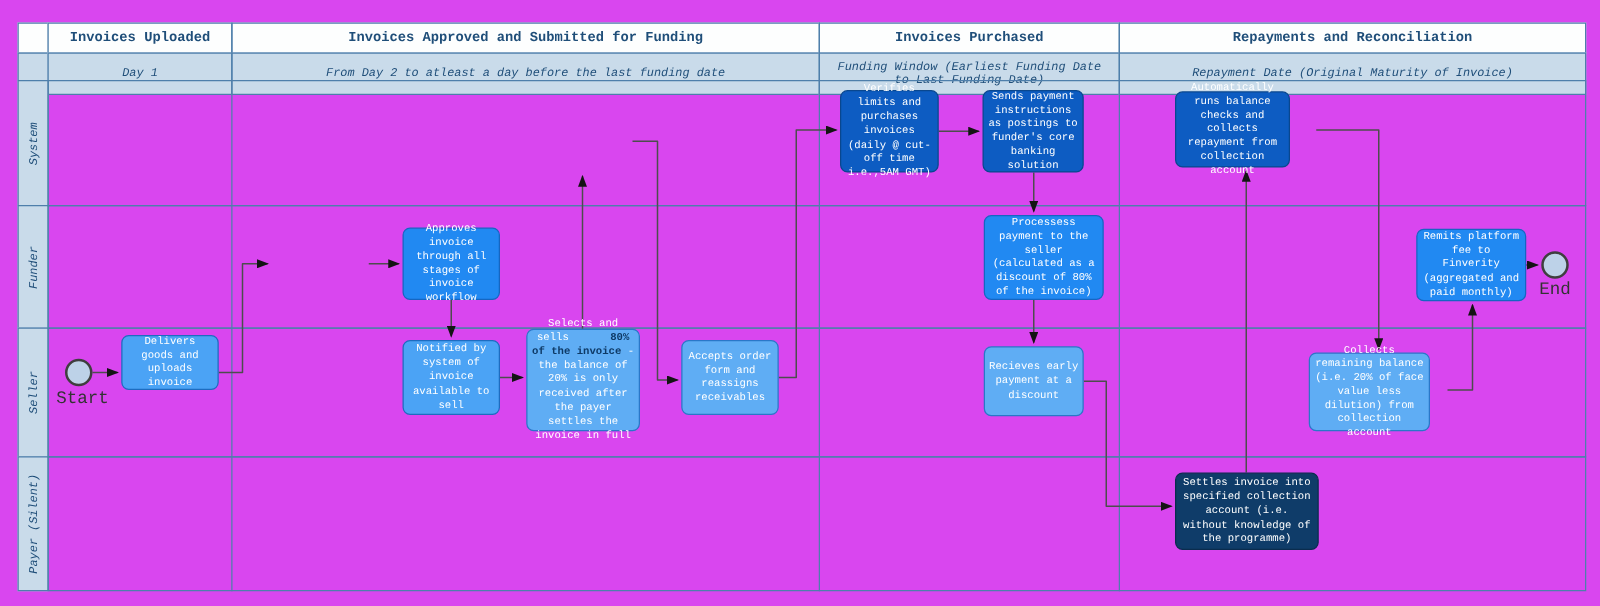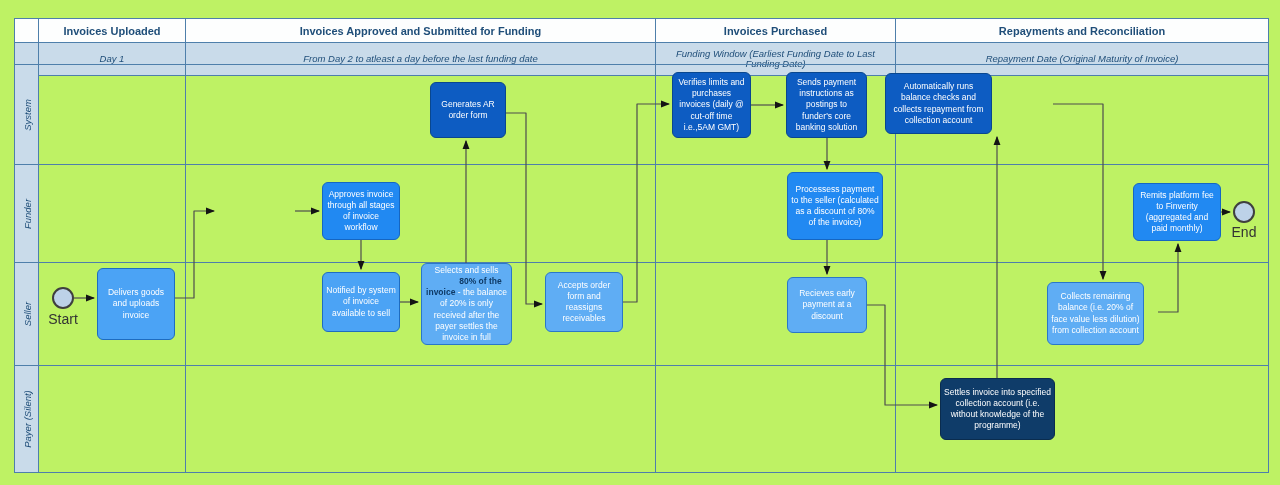--- a/index.html
+++ b/index.html
@@ -1,18 +1,18 @@
 <!DOCTYPE html>
 <html><head>
 <meta charset="utf-8">
 <style>
   html,body { margin:0; padding:0; background:#ffffff; }
   #canvas {
     position:relative; width:1280px; height:485px; overflow:hidden;
-    font-family:Liberation Sans, sans-serif; background:#bef264;
+    font-family:Liberation Mono, monospace; background:#d946ef;
   }
   .cell { position:absolute; box-sizing:border-box; border:1px solid #4e7fab; }
   .phase-title {
     top:18px; height:25px; background:#fdfefe; color:#1f4e79;
     font-weight:bold; font-size:11px; display:flex; align-items:center; justify-content:center;
     text-align:center;
   }
   .phase-sub {
     top:42px; height:23px; background:#c9dbea; color:#1f4e79;
     font-style:italic; font-size:9.5px; line-height:1.1;
@@ -112,30 +112,29 @@
       <path d="M1158 312 L1178 312 L1178 244" marker-end="url(#arw)"></path>
       <path d="M1221 212 L1230 212" marker-end="url(#arw)"></path>
     </g>
   </svg>
 
   <div class="event" style="left:52px;top:287px"></div>
   <div class="event-label" style="left:45px;top:311px">Start</div>
   <div class="event" style="left:1233px;top:201px"></div>
   <div class="event-label" style="left:1226px;top:224px">End</div>
 
-  <div class="box n-medium" style="left:97px;top:268px;width:78px;height:72px">Delivers goods and uploads invoice</div>
+  <div class="box n-medium" style="left:97px;top:268px;width:78px;height:44px">Delivers goods and uploads invoice</div>
   <div class="box n-bright" style="left:322px;top:182px;width:78px;height:58px">Approves invoice through all stages of invoice workflow</div>
   <div class="box n-medium" style="left:322px;top:272px;width:78px;height:60px">Notified by system of invoice available to sell</div>
   <div class="box n-light" style="left:421px;top:263px;width:91px;height:82px">
       <span><span>Selects and sells </span><span class="bold-navy">80% of the invoice</span><span> - the balance of 20% is only received after the payer settles the invoice in full</span></span>
     </div>
-  <div class="box n-dark" style="left:430px;top:82px;width:76px;height:56px">Generates AR order form</div>
   <div class="box n-light" style="left:545px;top:272px;width:78px;height:60px">Accepts order form and reassigns receivables</div>
   <div class="box n-dark" style="left:672px;top:72px;width:79px;height:66px">Verifies limits and purchases invoices (daily @ cut-off time i.e.,5AM GMT)</div>
   <div class="box n-dark" style="left:786px;top:72px;width:81px;height:66px">Sends payment instructions as postings to funder's core banking solution</div>
   <div class="box n-bright" style="left:787px;top:172px;width:96px;height:68px">Processess payment to the seller (calculated as a discount of 80% of the invoice)</div>
   <div class="box n-light" style="left:787px;top:277px;width:80px;height:56px">Recieves early payment at a discount</div>
   <div class="box n-navy" style="left:940px;top:378px;width:115px;height:62px">Settles invoice into specified collection account (i.e. without knowledge of the programme)</div>
-  <div class="box n-dark" style="left:885px;top:73px;width:107px;height:61px">Automatically runs balance checks and collects repayment from collection account</div>
+  <div class="box n-dark" style="left:940px;top:73px;width:92px;height:61px">Automatically runs balance checks and collects repayment from collection account</div>
   <div class="box n-light" style="left:1047px;top:282px;width:97px;height:63px">Collects remaining balance (i.e. 20% of face value less dilution) from collection account</div>
   <div class="box n-bright" style="left:1133px;top:183px;width:88px;height:58px">Remits platform fee to Finverity (aggregated and paid monthly)</div>
 
 </div>
 
 </body></html>

